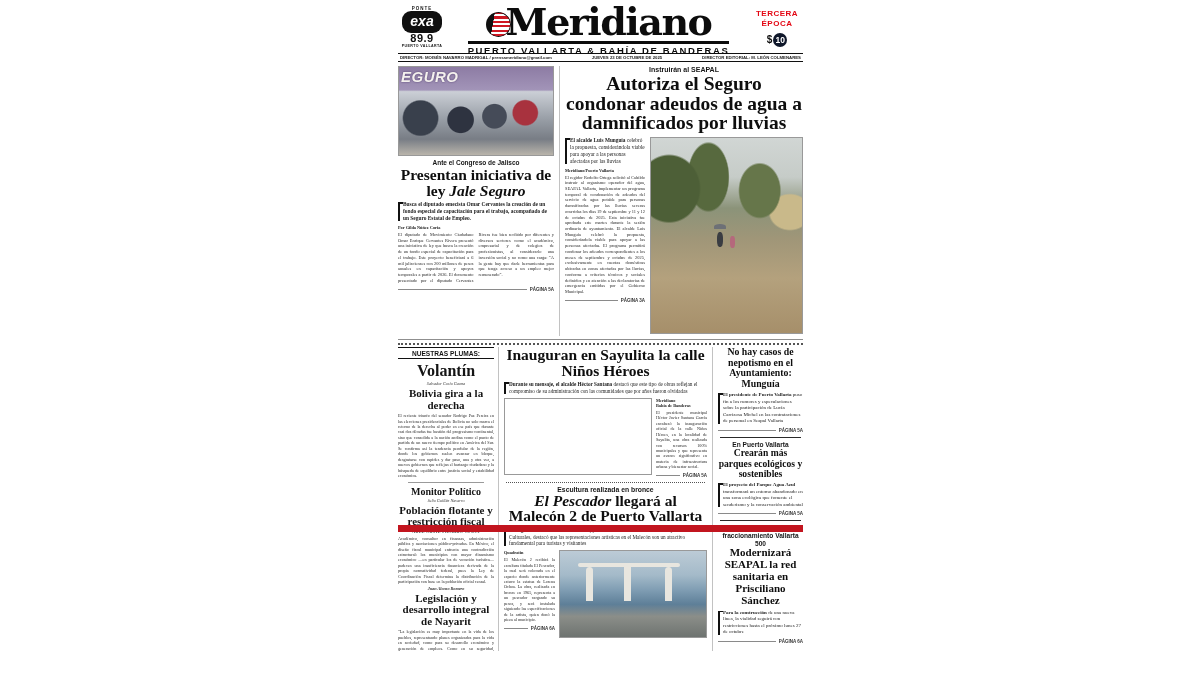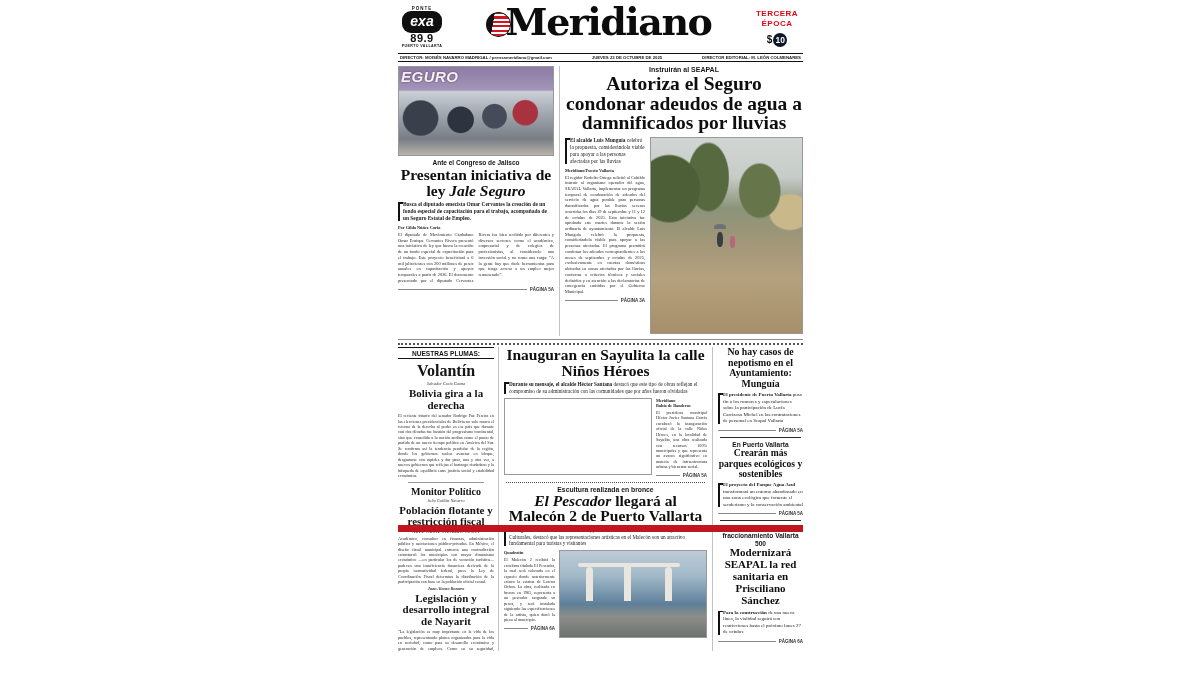--- a/index.html
+++ b/index.html
@@ -156,20 +156,21 @@
         <div class="exa-blob">exa</div>
         <div class="exa-freq">89.9</div>
         <div class="exa-city">PUERTO VALLARTA</div>
       </div>
       <div class="title-wrap">
         <div class="title-inner">
           <div class="mast-title">
             <span class="globe"></span>
             <span>Meridiano</span>
           </div>
+          <div class="mast-sub">PUERTO VALLARTA &amp; BAHÍA DE BANDERAS</div>
         </div>
       </div>
       <div class="edition">
         <div class="ed">TERCERA</div>
         <div class="ed">ÉPOCA</div>
         <div class="price">
           <span class="sym">$</span>
           <span class="badge">10</span>
         </div>
       </div>

